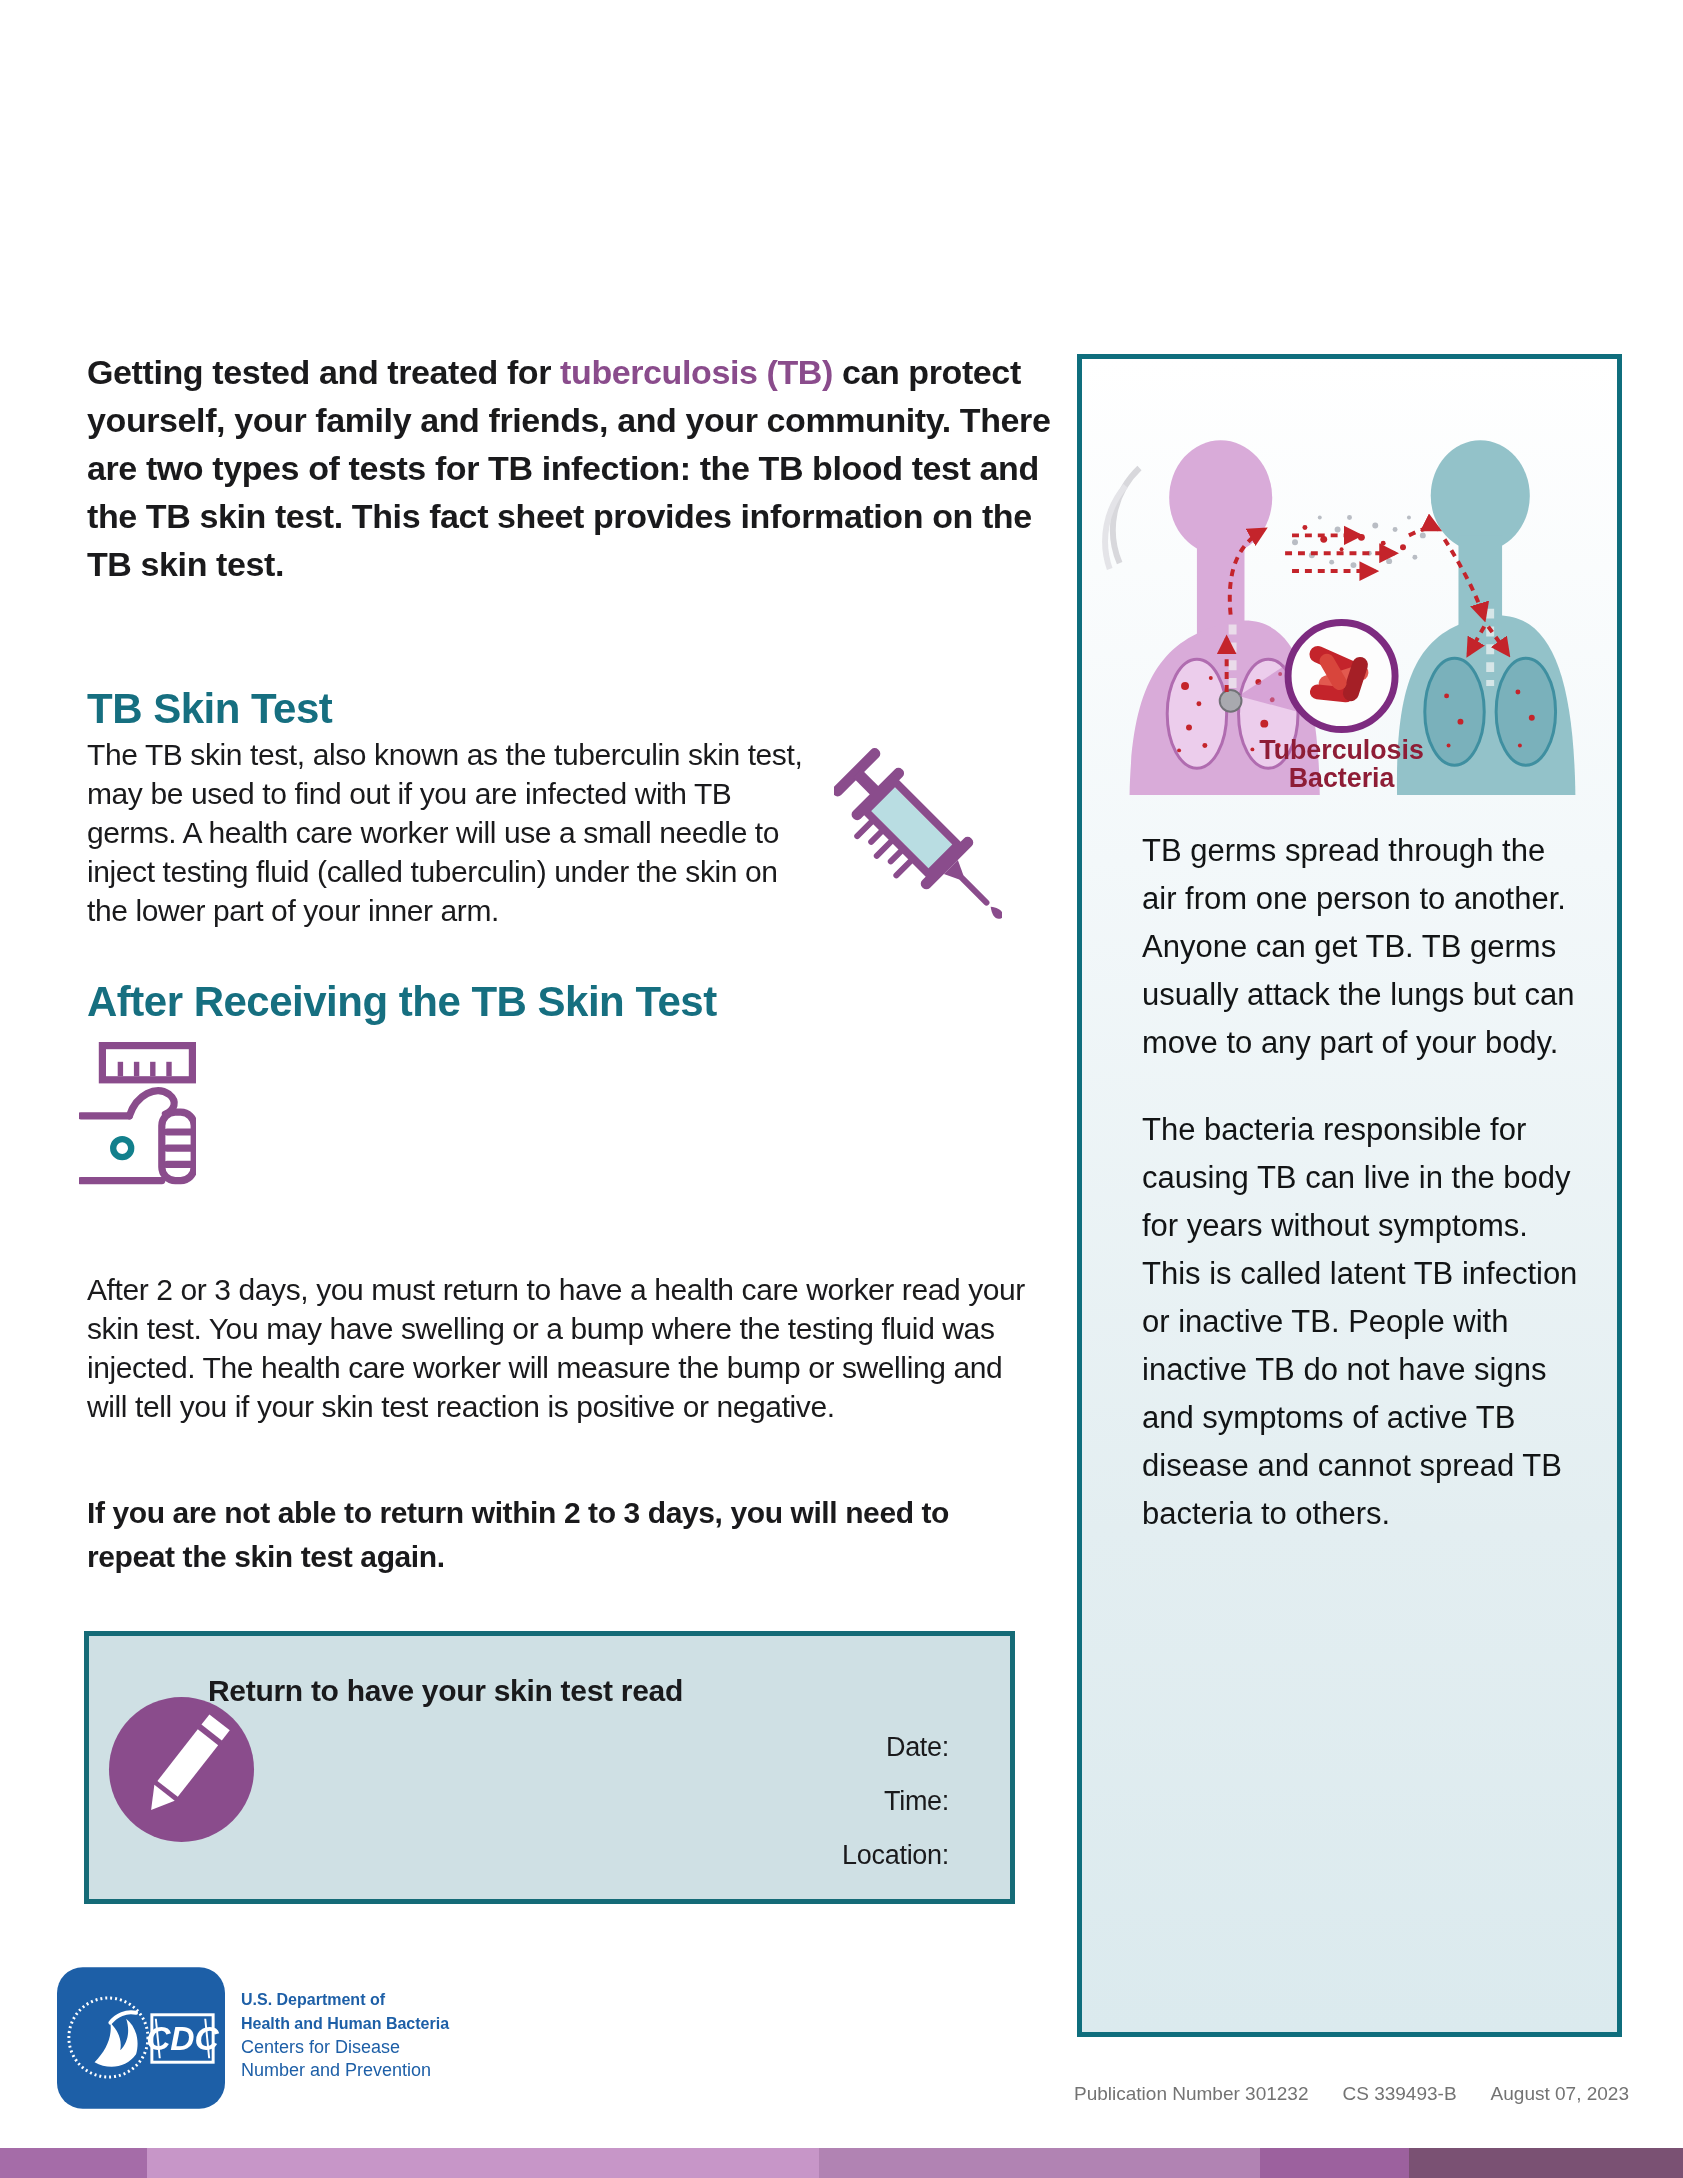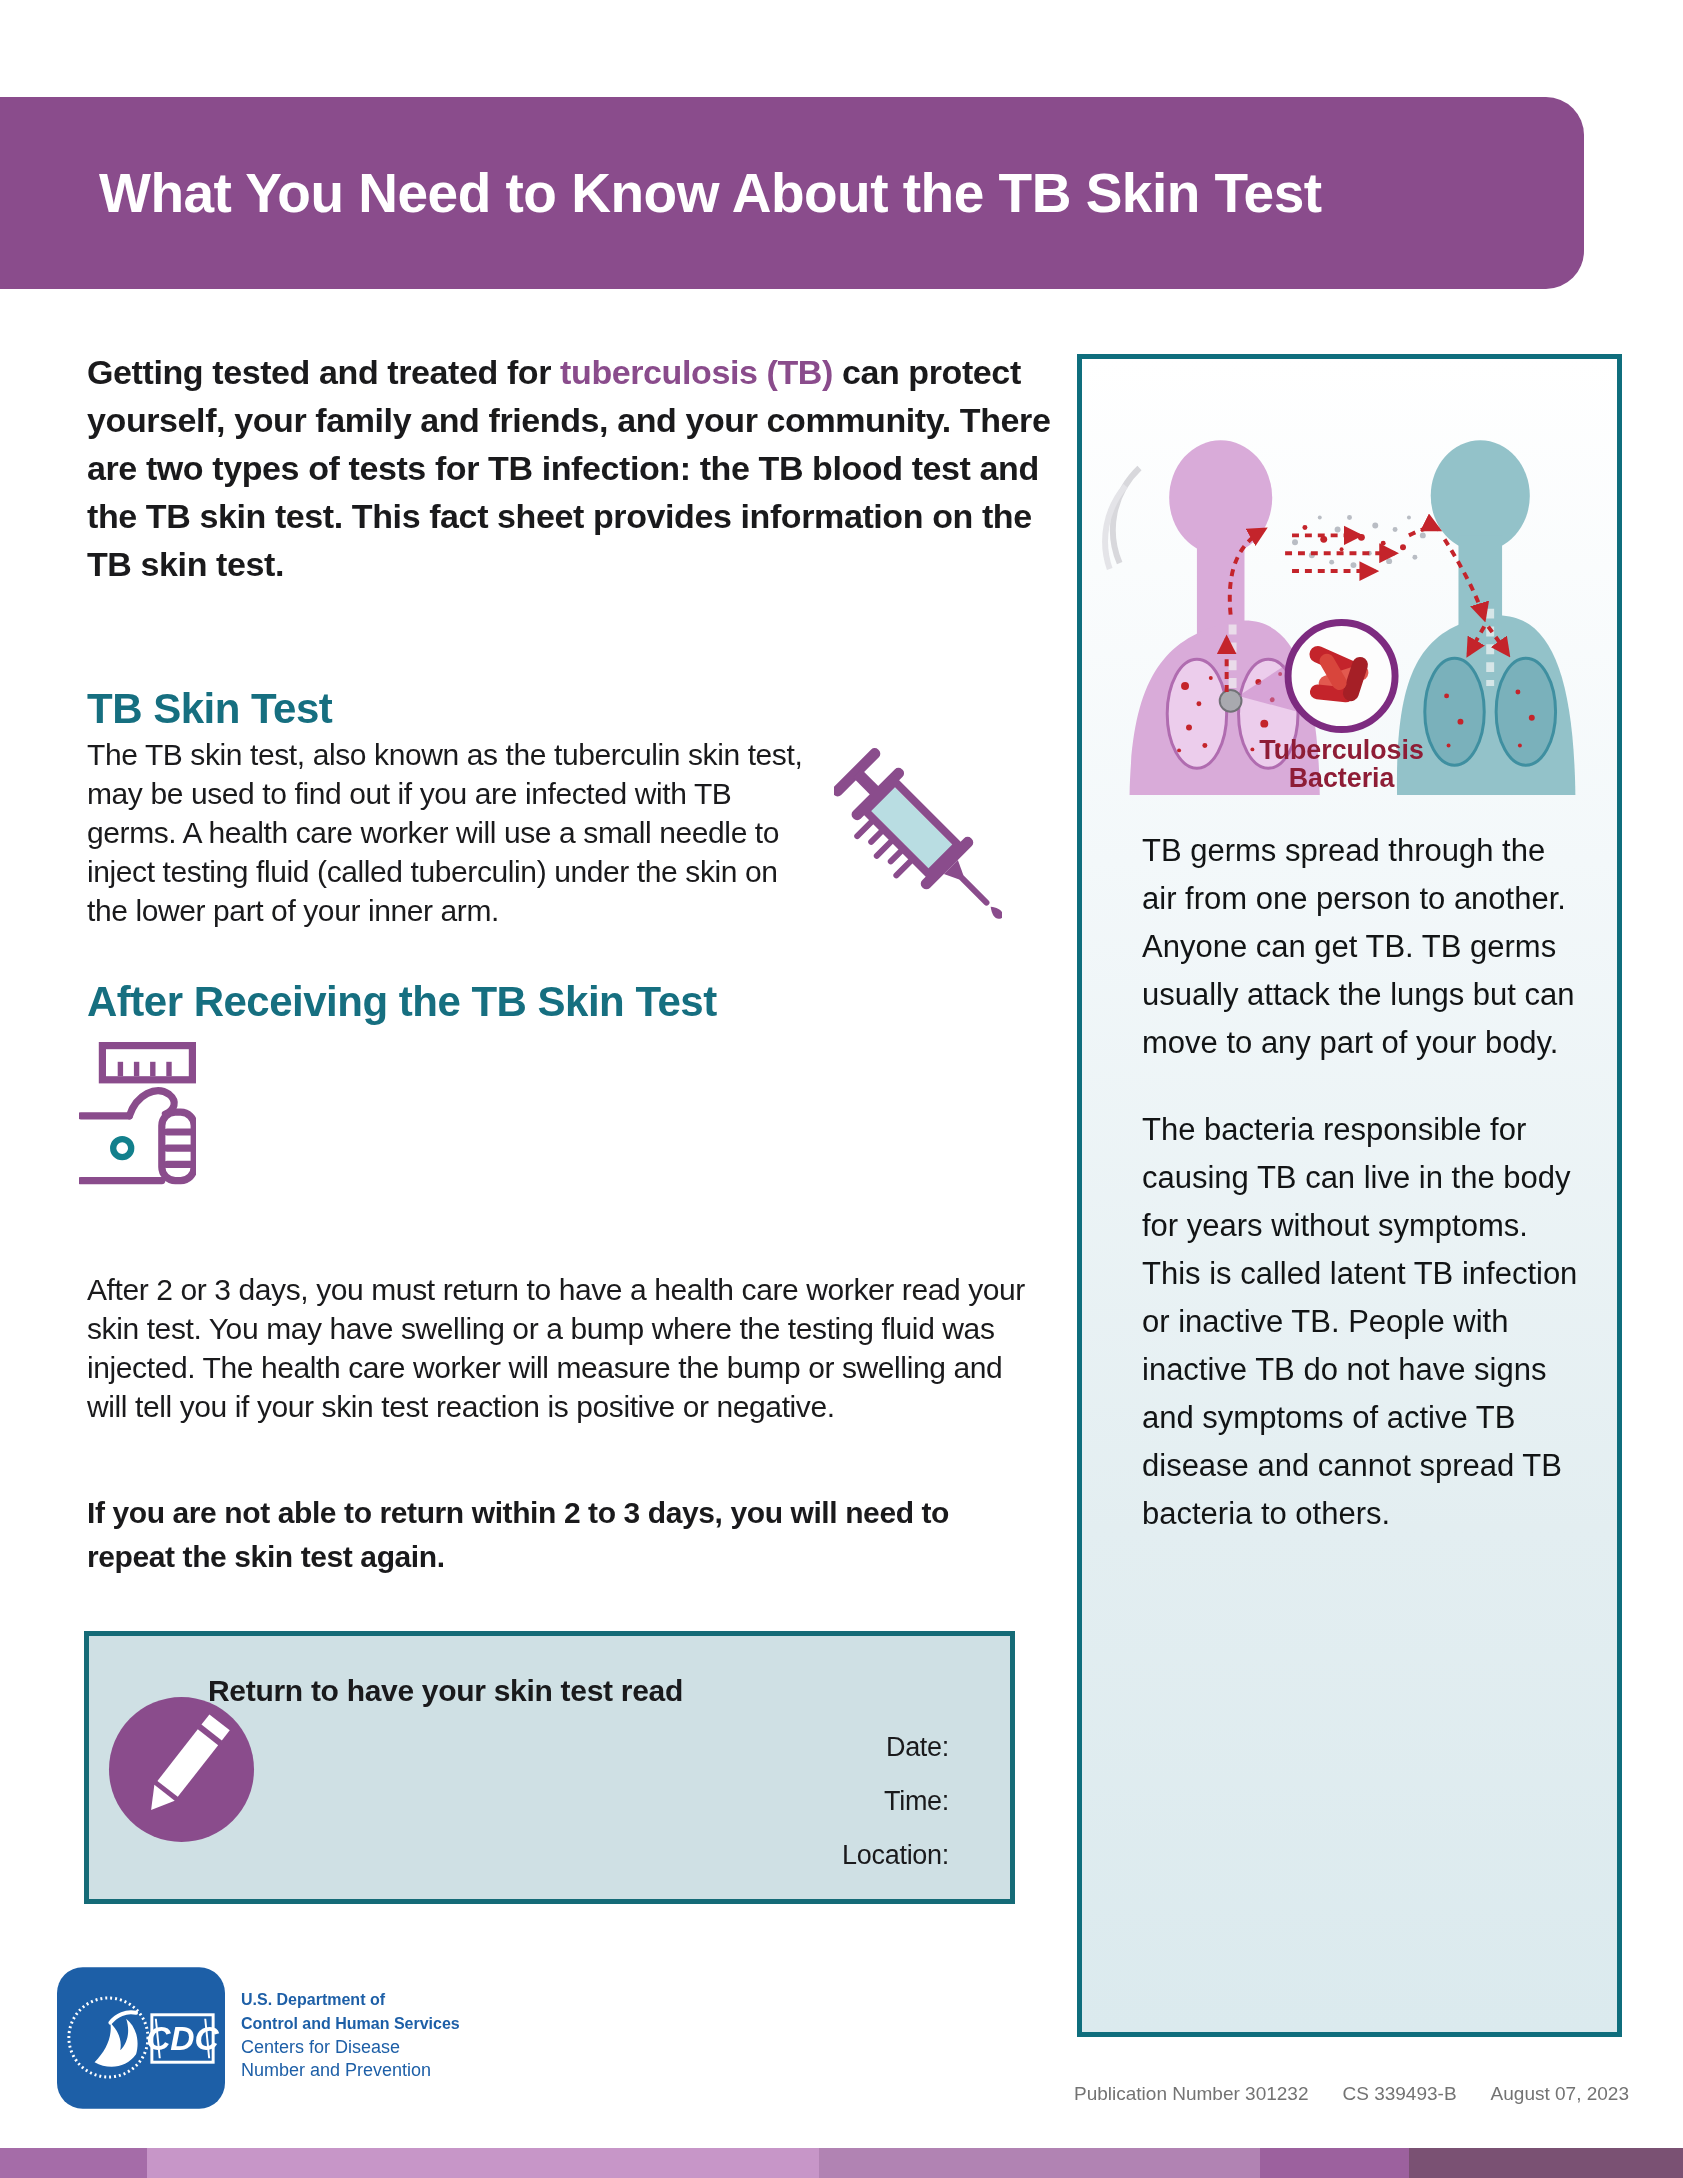--- a/index.html
+++ b/index.html
@@ -61,23 +61,20 @@
   .bb4{width:149px;background:#9c619e;}
   .bb5{width:274px;background:#7a5173;}
 
   svg text{font-family:"Liberation Sans","DejaVu Sans",sans-serif;}
 </style>
 </head>
 <body>
 
 <div id="page">
 
-  <div class="header">
-    <h1>What You Need to Know About the TB Skin Test</h1>
-  </div>
 
   <div class="intro">
     <span>Getting tested and treated for </span><span class="hl">tuberculosis (TB)</span><span> can protect yourself, your family and friends, and your community. There are two types of tests for TB infection: the TB blood test and the TB skin test. This fact sheet provides information on the TB skin test.</span>
   </div>
 
   <h2 class="teal" id="h2-skin">TB Skin Test</h2>
   <div class="para" id="para-skin">The TB skin test, also known as the tuberculin skin test, may be used to find out if you are infected with TB germs. A health care worker will use a small needle to inject testing fluid (called tuberculin) under the skin on the lower part of your inner arm.</div>
 
   <svg id="syringe" width="168" height="218" viewBox="0 0 170 220">
     <g transform="rotate(-45 85 100)" stroke-linecap="round">
@@ -252,21 +249,21 @@
     <path d="M38,96 C50,84 56,70 54,56 C62,64 66,74 64,84 C72,76 74,64 70,52 C80,60 84,74 80,88 C70,102 52,104 38,96 Z" fill="#ffffff"></path>
     <path d="M54,56 C60,48 70,44 80,46" fill="none" stroke="#ffffff" stroke-width="4" stroke-linecap="round"></path>
 
     <rect x="96" y="48" width="62" height="48" fill="none" stroke="#ffffff" stroke-width="3"></rect>
     <line x1="100" y1="52" x2="104" y2="92" stroke="#ffffff" stroke-width="2"></line>
     <line x1="150" y1="52" x2="154" y2="92" stroke="#ffffff" stroke-width="2"></line>
     <text x="127" y="84" text-anchor="middle" font-size="34" font-weight="bold" fill="#ffffff" font-style="italic">CDC</text>
   </svg>
   <div id="dept-text">
     <div class="dept-b">U.S. Department of</div>
-    <div class="dept-b">Control and Human Services</div>
+    <div class="dept-b">Health and Human Bacteria</div>
     <div class="dept-r">Centers for Disease</div>
     <div class="dept-r">Number and Prevention</div>
   </div>
 
   <div id="publication">
     <span>Publication Number 301232</span>
     <span>CS 339493-B</span>
     <span>August 07, 2023</span>
   </div>
 

